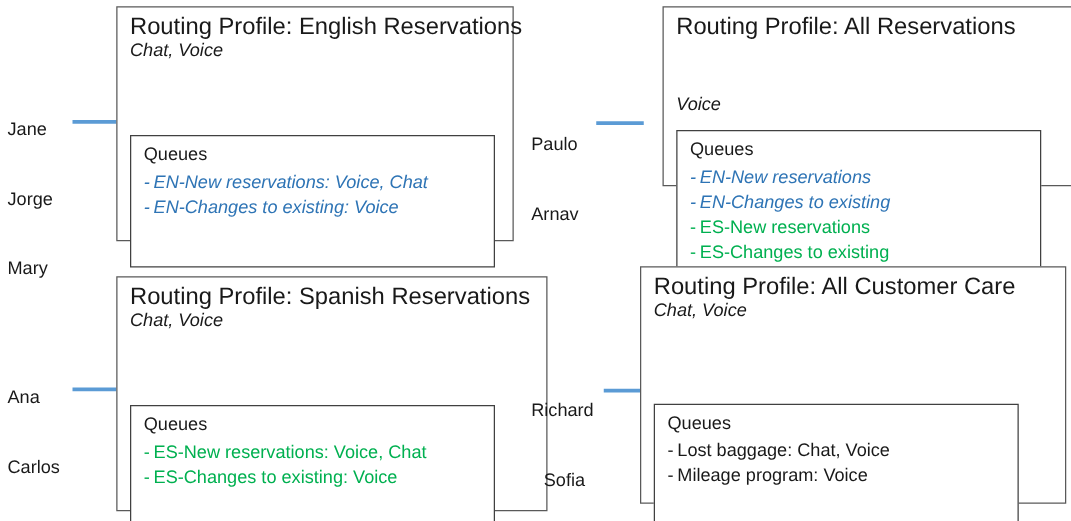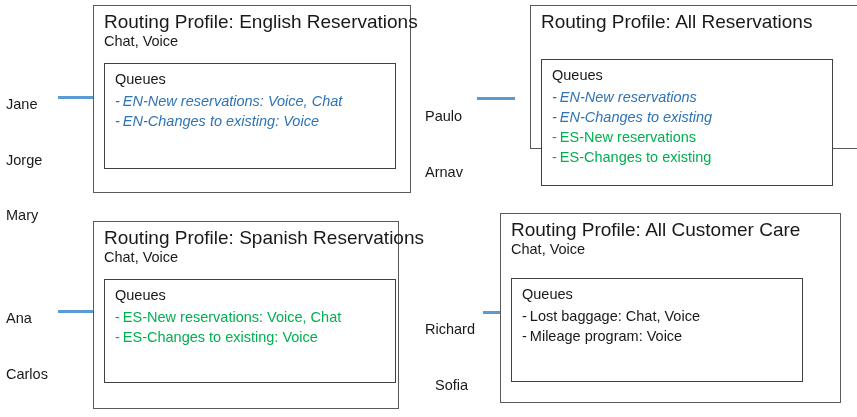--- a/index.html
+++ b/index.html
@@ -52,30 +52,32 @@
     position: absolute;
     font-size: 19px;
     line-height: 18px;
     color: #191919;
     white-space: nowrap;
   }
   .profile-channels {
     position: absolute;
     font-size: 14.5px;
     line-height: 18px;
+    font-style: italic;
     color: #191919;
     white-space: nowrap;
   }
 
   
   .queues-box {
     position: absolute;
     box-sizing: border-box;
     border: 1.4px solid #404040;
     background: #ffffff;
+    margin-top: 45px;
   }
   .queues-heading {
     position: absolute;
     font-size: 14.5px;
     line-height: 18px;
     color: #191919;
     white-space: nowrap;
   }
   .queue-list {
     position: absolute;
@@ -139,40 +141,40 @@
     </div>
   </div>
 
   <div class="agents" style="left:6px; top:272px;">
     <span class="agent-line">Ana</span>
     <span class="agent-line">Carlos</span>
     
   </div>
   <div class="connector" style="left:58px; top:310px; width:38px;"></div>
 
-  <div class="profile-box" style="left:93px; top:221px; width:306px; height:188px;">
+  <div class="profile-box" style="left:93px; top:221px; width:345px; height:188px;">
     <div class="profile-title" style="left:10px; top:7px;">Routing Profile: Spanish Reservations</div>
     <div class="profile-channels" style="left:10px; top:26px;">Chat, Voice</div>
 
     <div class="queues-box" style="left:10px; top:57px; width:292px; height:104px;">
       <div class="queues-heading" style="left:10px; top:6px;">Queues</div>
       <ul class="queue-list" style="left:10px; top:27px;">
         <li class="queue-item q-green"><span class="dash">-</span><span>ES-New reservations: Voice, Chat</span></li>
         <li class="queue-item q-green"><span class="dash">-</span><span>ES-Changes to existing: Voice</span></li>
       </ul>
     </div>
   </div>
 
   <div class="agents" style="left:425px; top:283px;">
     <span class="agent-line">Richard</span>
     <span class="agent-line" style="padding-left:10px;">Sofia</span>
   </div>
   <div class="connector" style="left:483px; top:311px; width:33px;"></div>
 
-  <div class="profile-box" style="left:500px; top:213px; width:341px; height:190px;">
+  <div class="profile-box" style="left:512px; top:213px; width:341px; height:190px;">
     <div class="profile-title" style="left:10px; top:7px;">Routing Profile: All Customer Care</div>
     <div class="profile-channels" style="left:10px; top:26px;">Chat, Voice</div>
 
     <div class="queues-box" style="left:10px; top:64px; width:292px; height:104px;">
       <div class="queues-heading" style="left:10px; top:6px;">Queues</div>
       <ul class="queue-list" style="left:10px; top:27px;">
         <li class="queue-item q-black"><span class="dash">-</span><span>Lost baggage: Chat, Voice</span></li>
         <li class="queue-item q-black"><span class="dash">-</span><span>Mileage program: Voice</span></li>
       </ul>
     </div>

